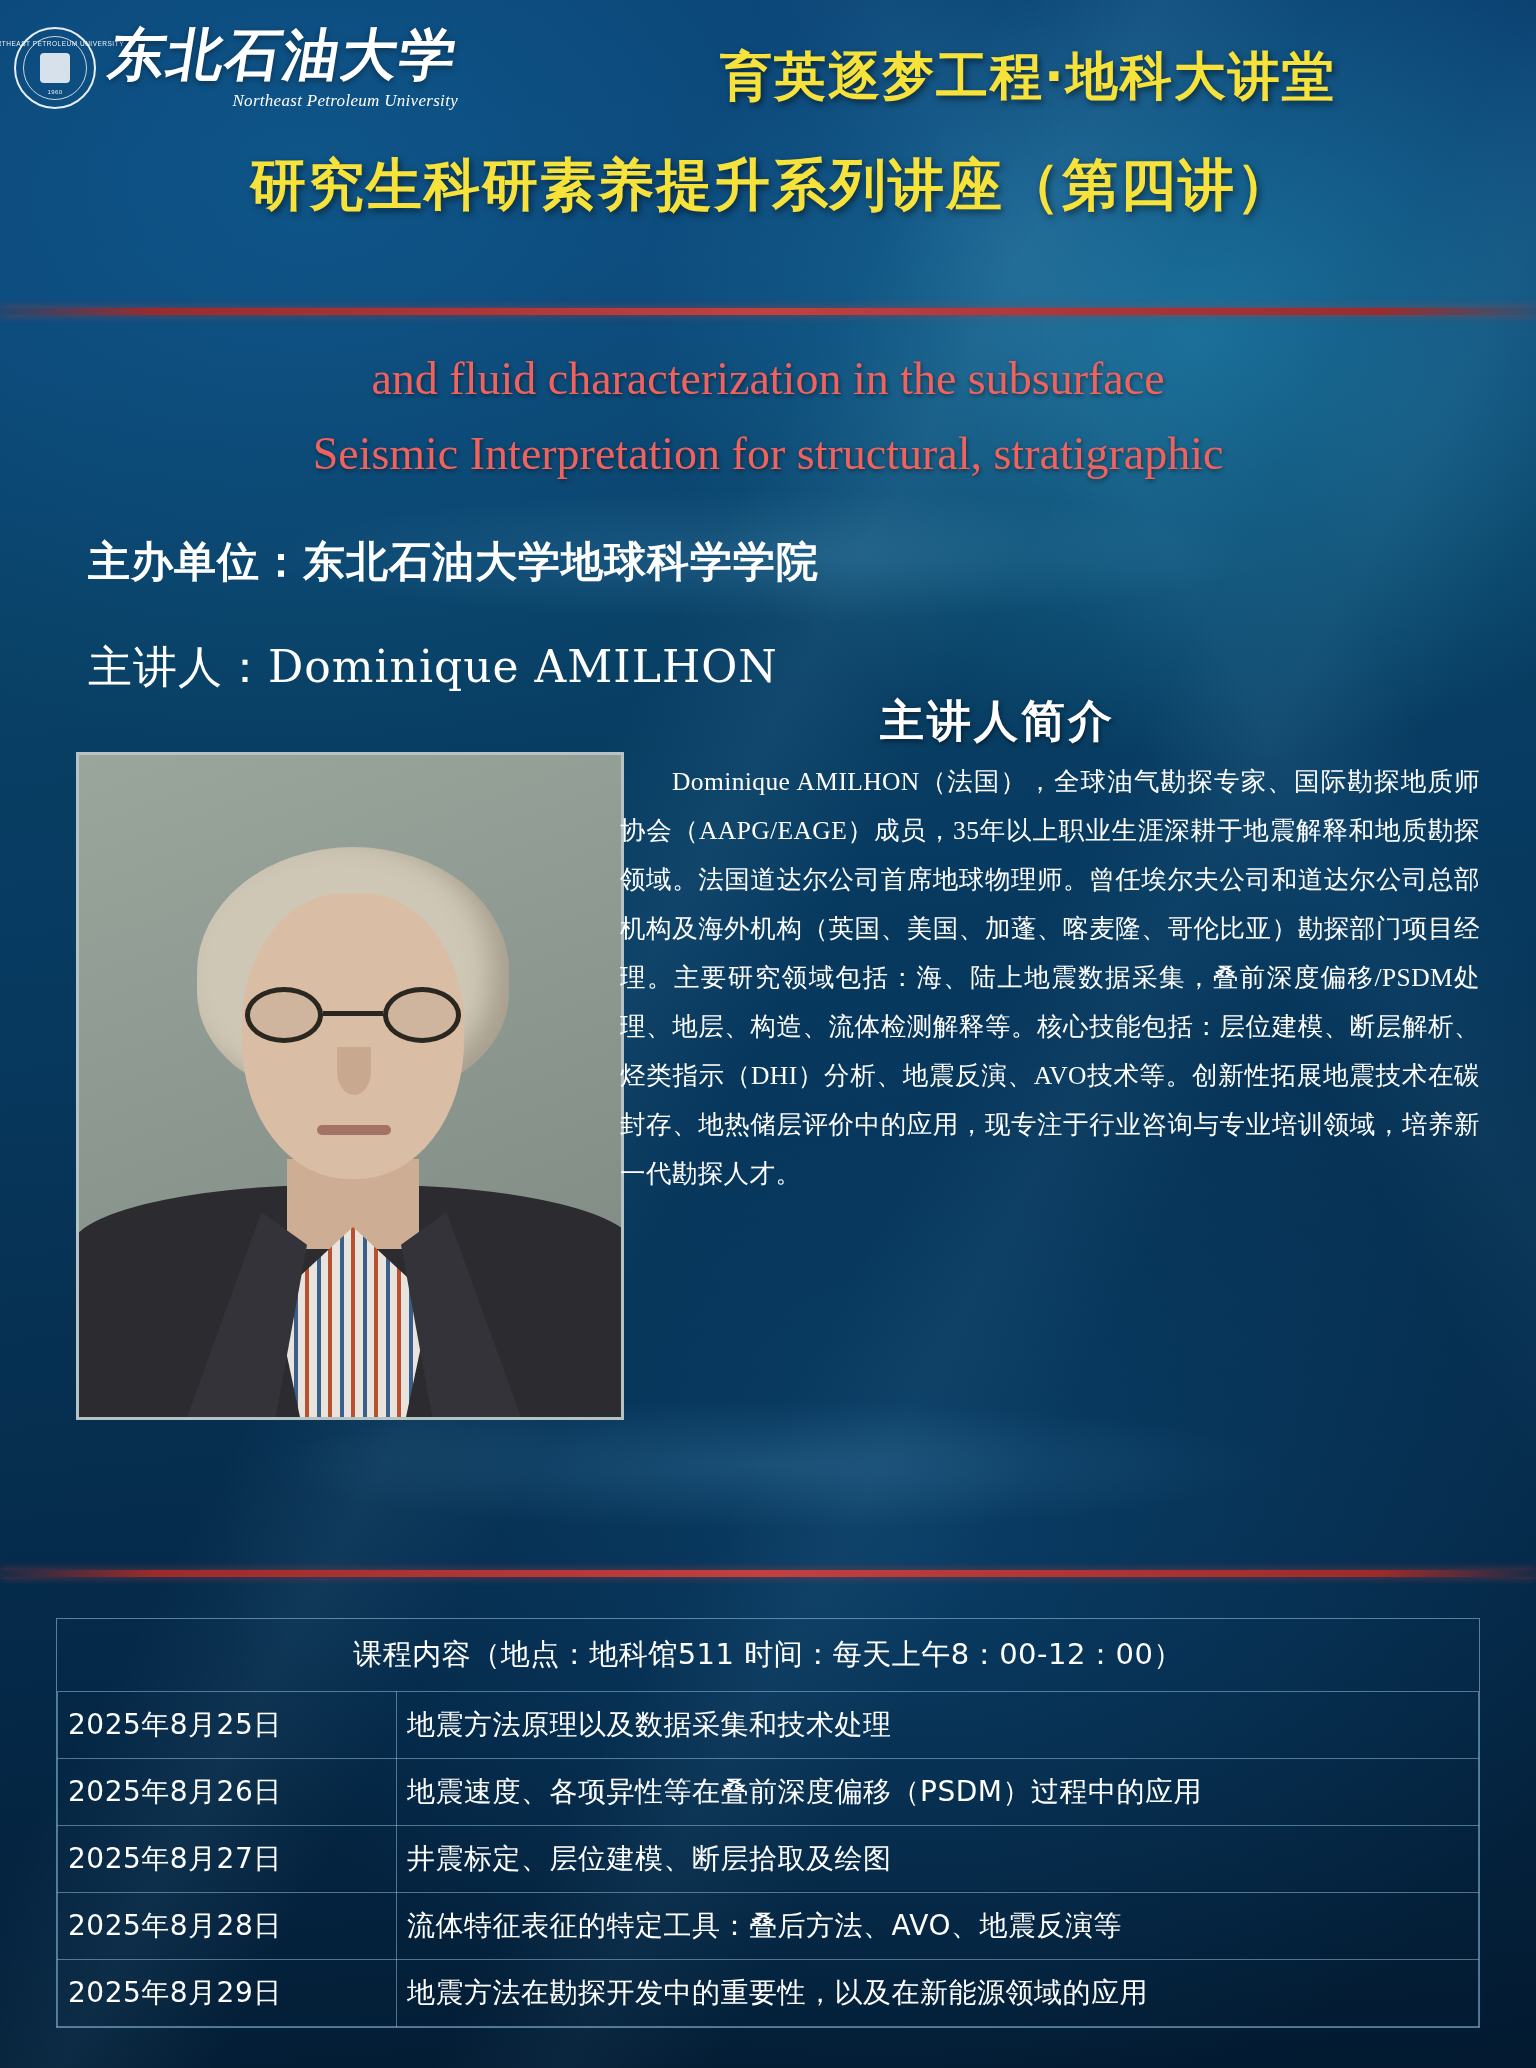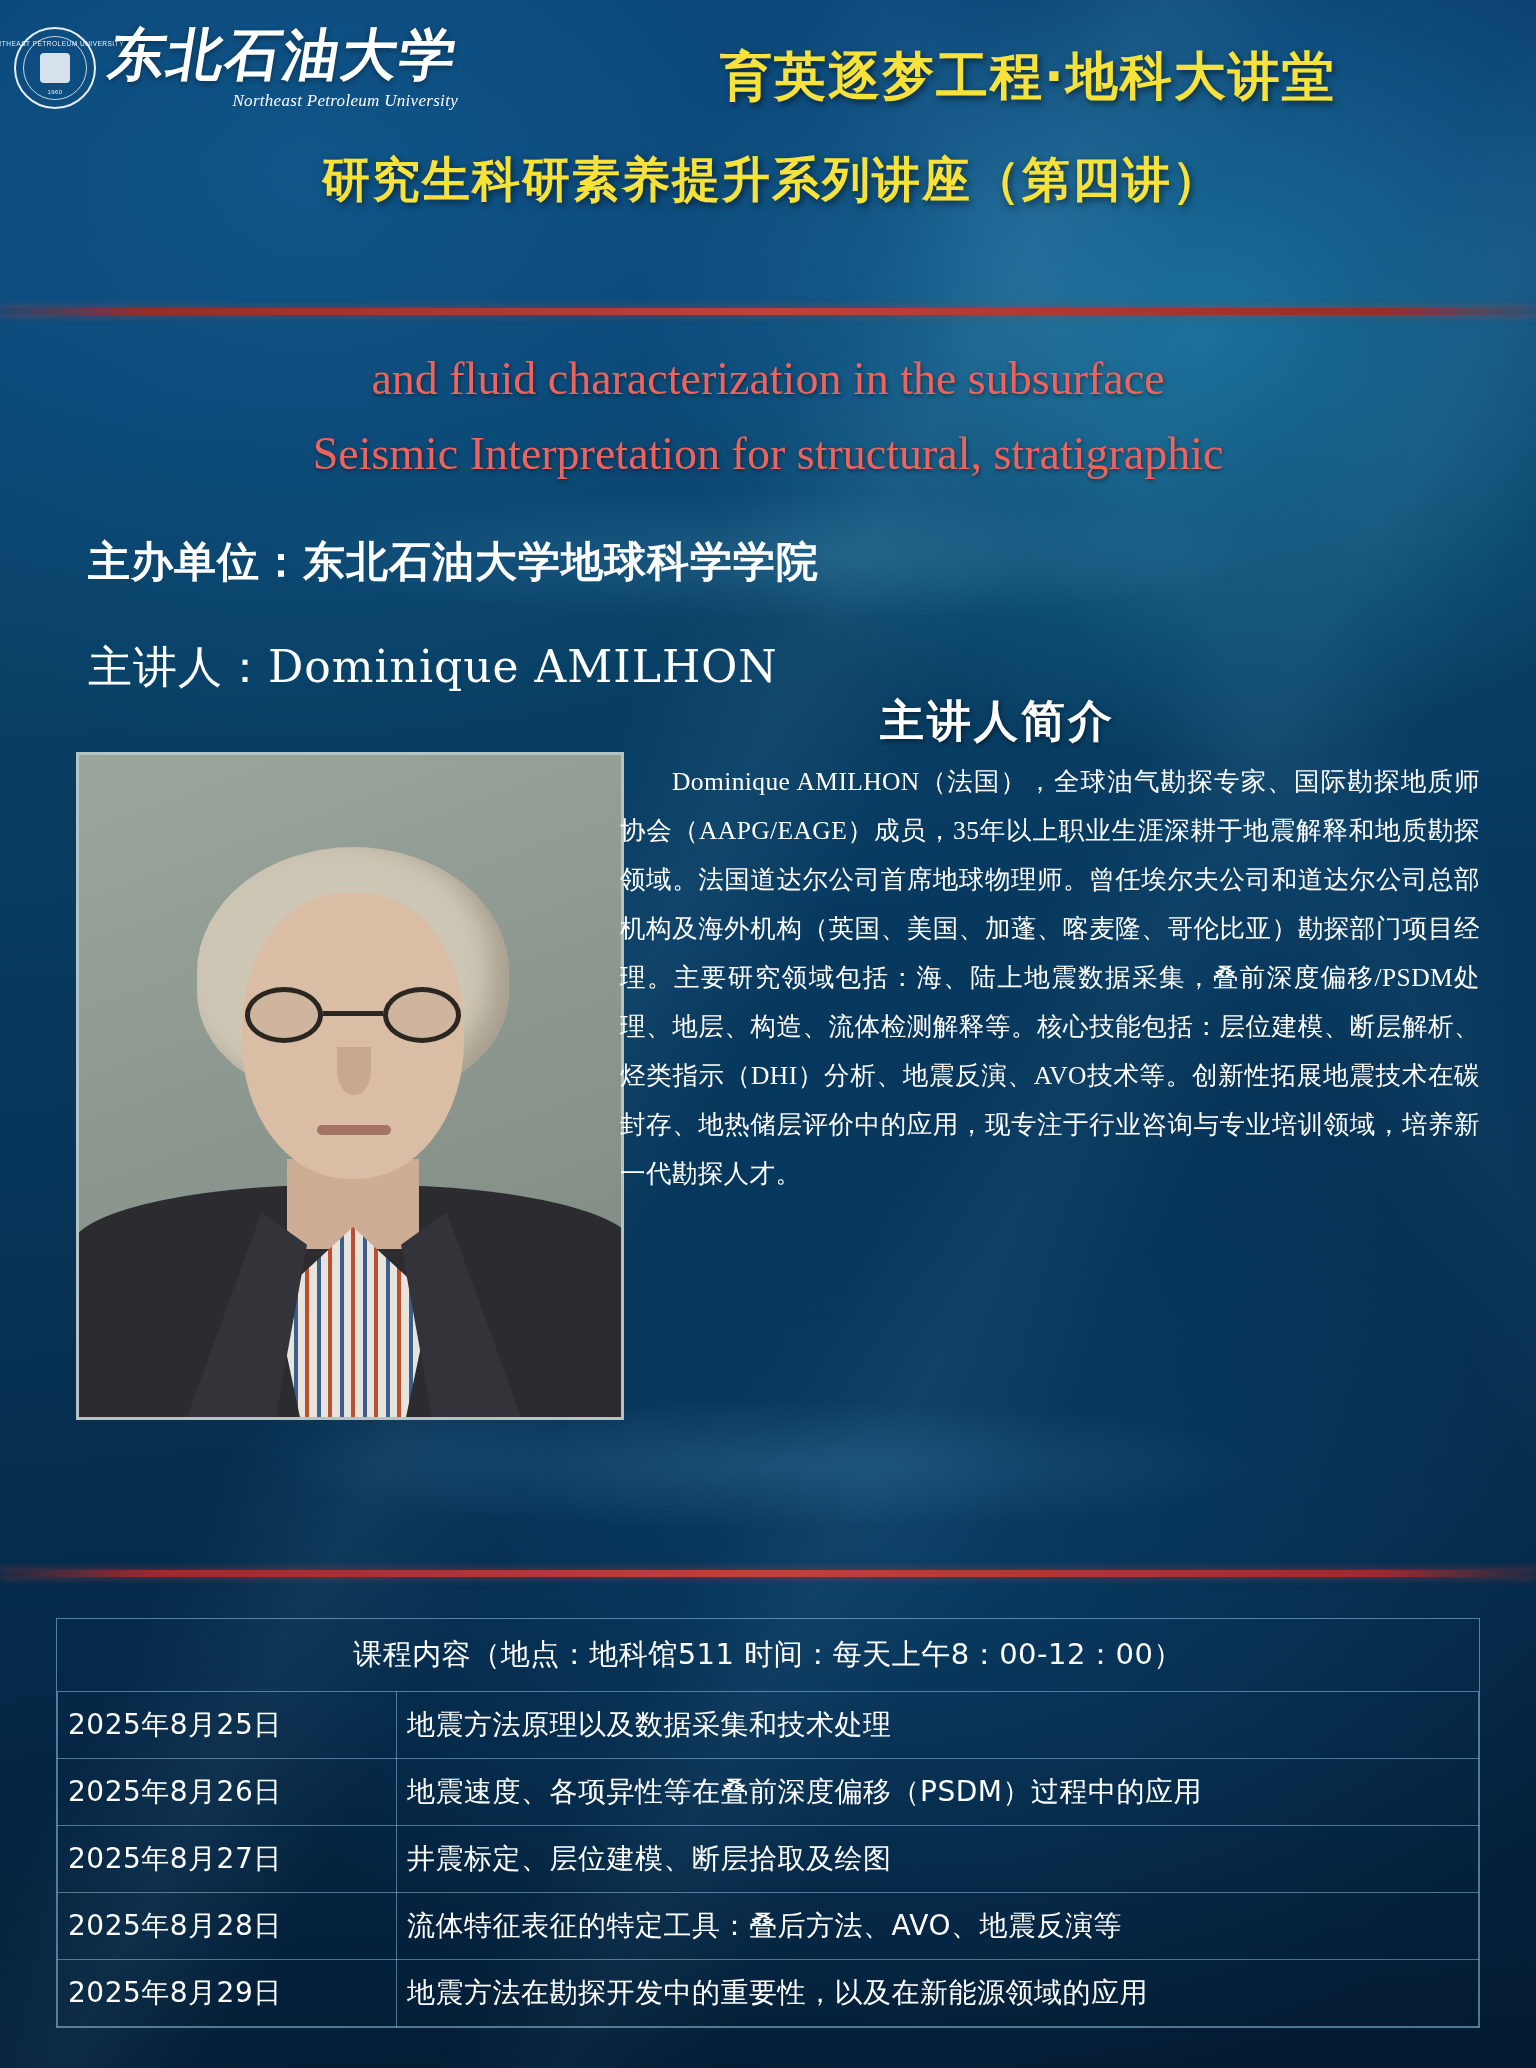--- a/index.html
+++ b/index.html
@@ -128,21 +128,21 @@
     text-shadow: 2px 3px 6px rgba(0,0,0,.55);
   }
   .head-title-2 {
     position: absolute;
     top: 148px;
     left: 8px;
     right: 0;
     text-align: center;
     font-family: Liberation Sans, sans-serif;
     font-weight: bold;
-    font-size: 48px;
+    font-size: 56px;
     color: #f6e23a;
     letter-spacing: 2px;
     text-shadow: 2px 3px 7px rgba(0,0,0,.55);
   }
 
   .divider {
     position: absolute;
     left: 0;
     right: 0;
     height: 7px;

